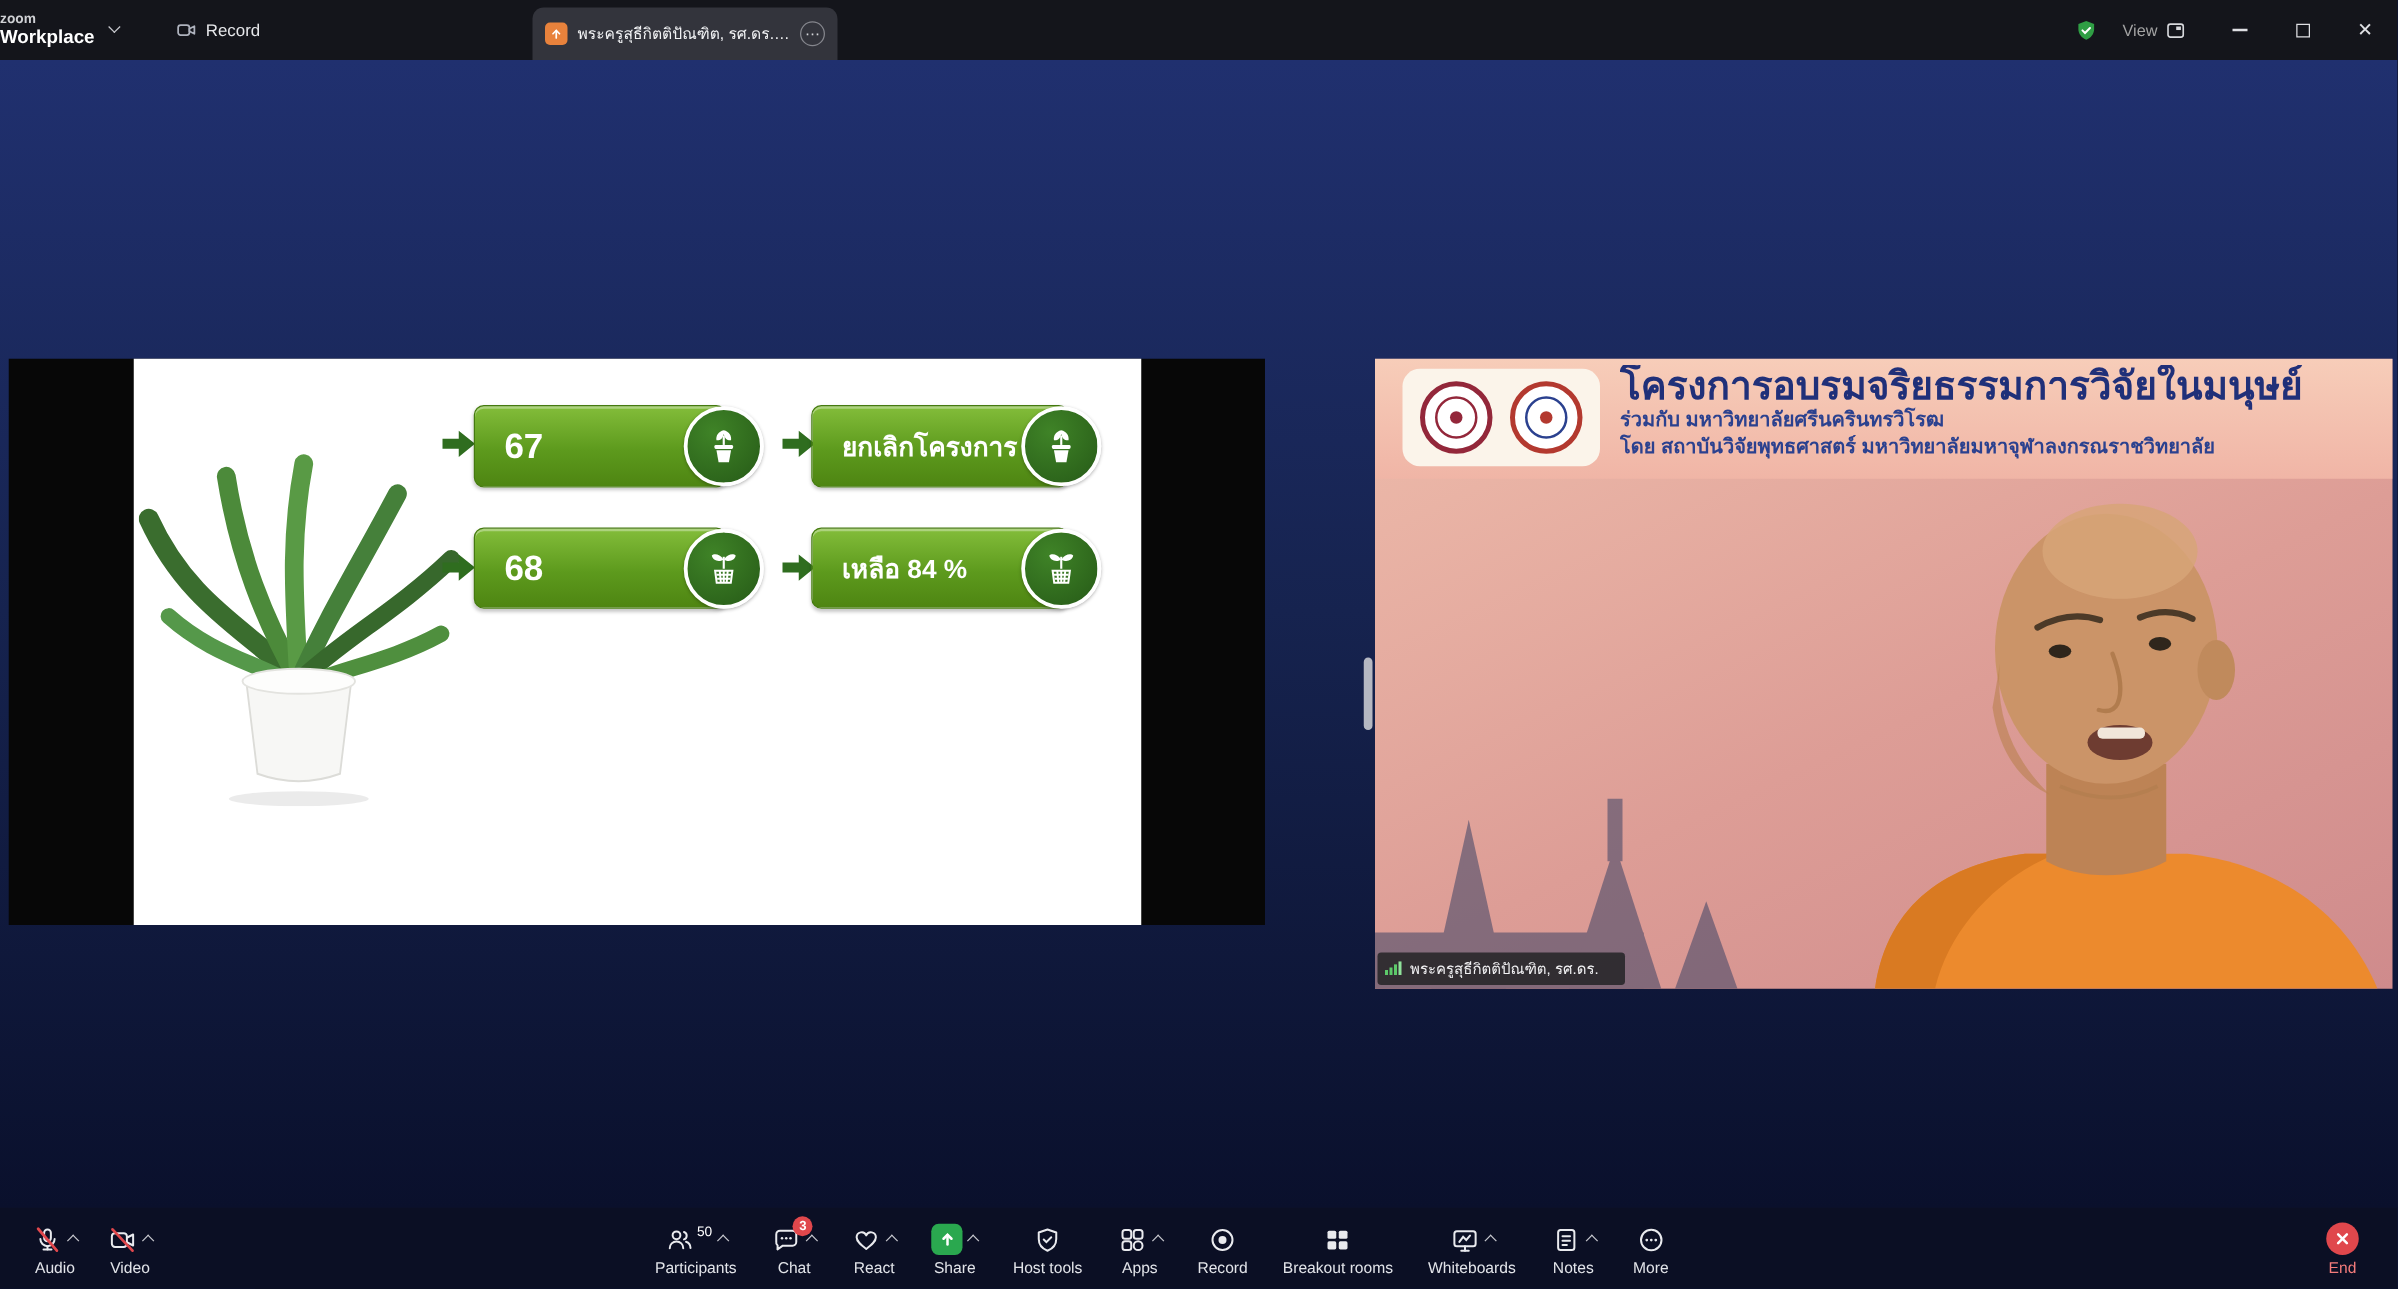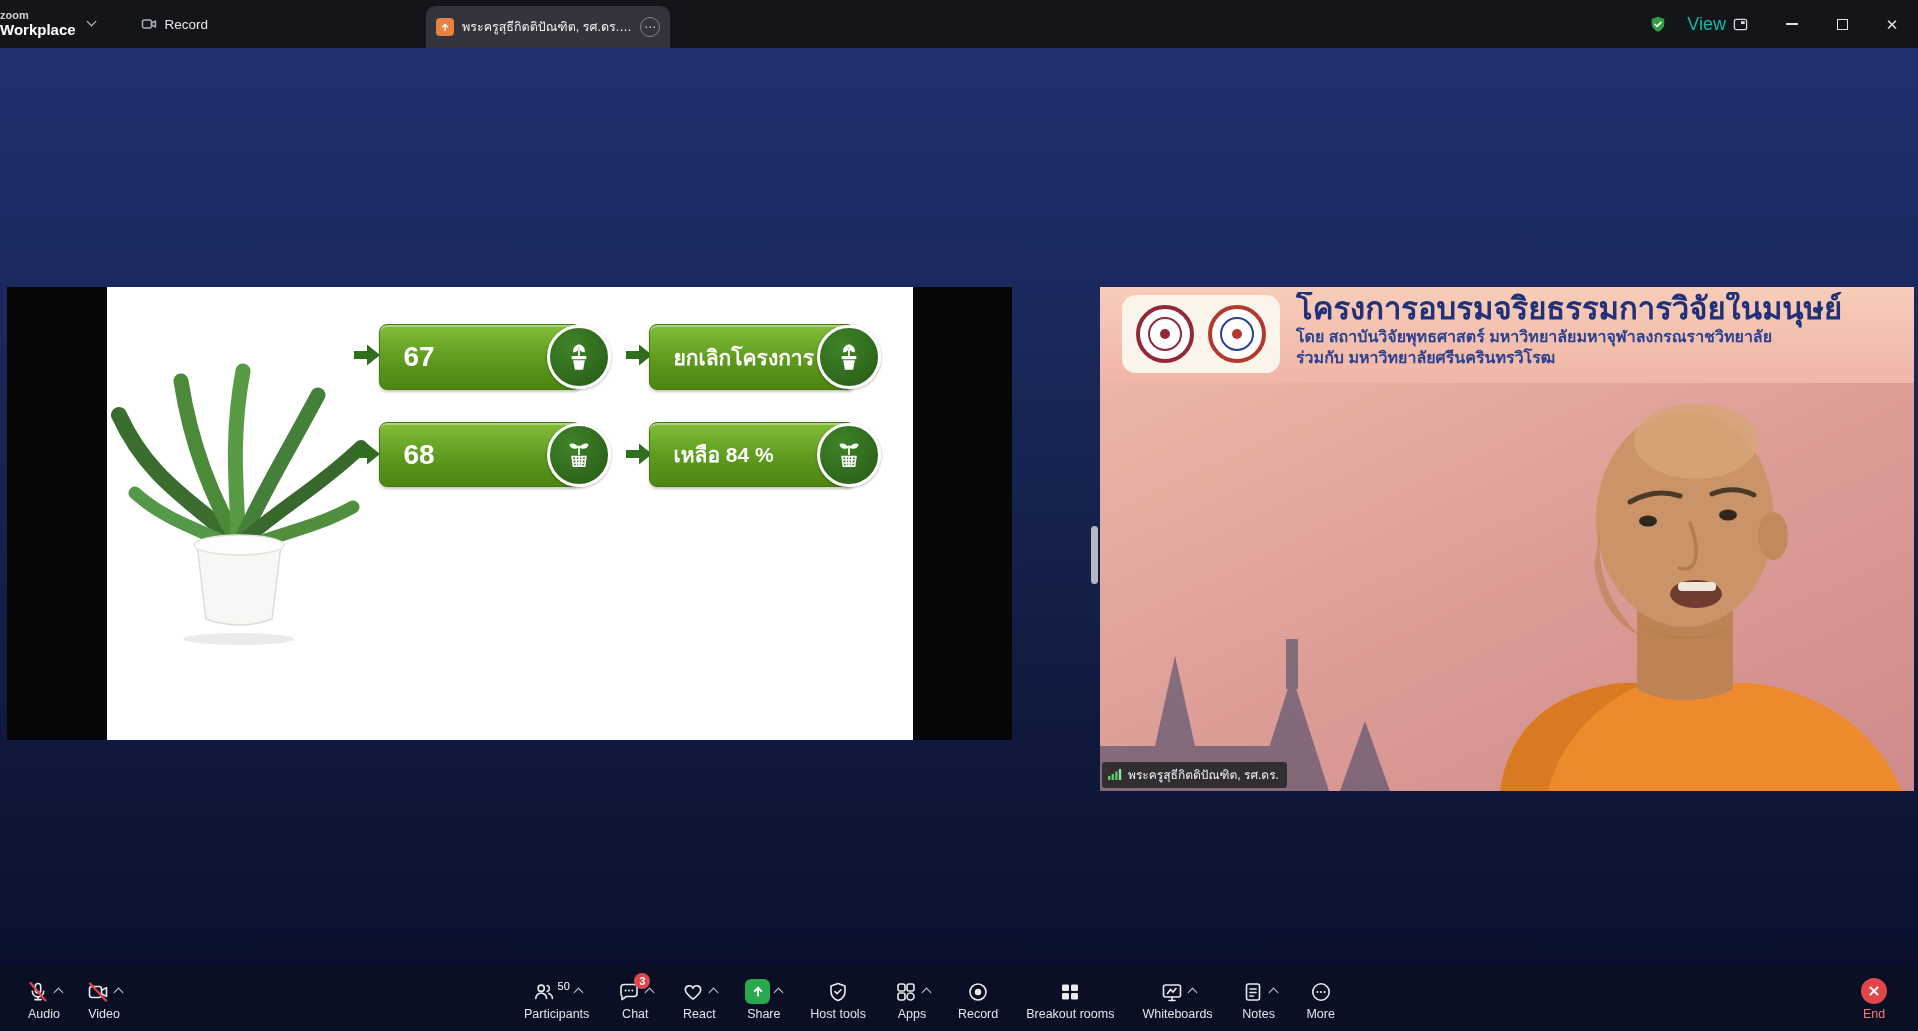--- a/index.html
+++ b/index.html
@@ -28,21 +28,21 @@
     background: #33343c; border-radius: 9px 9px 0 0; display: flex; align-items: center;
     padding: 0 10px; gap: 8px; cursor: pointer;
   }
   .tab-ico { width: 18px; height: 18px; border-radius: 4px; background: #e8823c;
              display: flex; align-items: center; justify-content: center; flex: 0 0 auto; }
   .active-tab-label { font-size: 12.5px; color: #f2f3f5; white-space: nowrap; overflow: hidden;
                       text-overflow: ellipsis; flex: 1 1 auto; }
   .tab-menu { width: 20px; height: 20px; border: 1px solid #85868d; border-radius: 50%;
               color: #d5d6da; font-size: 12px; line-height: 18px; text-align: center; flex: 0 0 auto; }
   .tb-right { margin-left: auto; display: flex; align-items: center; gap: 20px; padding-right: 16px; }
-  .view-btn { display: flex; align-items: center; gap: 7px; color: #14b8a6; font-size: 18px; cursor: pointer; text-align: center; }
+  .view-btn { display: flex; align-items: center; gap: 7px; color: #a3a3a3; font-size: 13px; cursor: pointer; text-align: center; }
   .win-btns { display: flex; align-items: center; gap: 30px; margin-left: 14px; }
   .win-min { width: 12px; height: 2px; background: #dfe0e4; display: block; }
   .win-max { width: 11px; height: 11px; border: 1.6px solid #dfe0e4; display: block; }
   .win-close { font-size: 15px; color: #dfe0e4; line-height: 1; }
   .win-btn { cursor: pointer; display: flex; align-items: center; justify-content: center; width: 20px; height: 20px; }
 
   
   .stage {
     position: absolute; top: 48px; left: 0; right: 0; bottom: 65px;
     background: linear-gradient(180deg, #20306f 0%, #16234f 48%, #0a102c 100%);
@@ -97,21 +97,21 @@
   .emblem.alt .dot { background: #b3392f; }
   .banner-text { position: absolute; left: 196px; top: 5px; width: 612px; overflow: hidden; }
   .banner-title { font-size: 31px; font-weight: 800; color: #203079; line-height: 1.12; white-space: nowrap; }
   .banner-sub { font-size: 16px; font-weight: 600; color: #2b418f; line-height: 1.3; white-space: nowrap; }
   .temple { position: absolute; left: 0; bottom: 0; z-index: 1; }
   .person { position: absolute; right: -6px; bottom: 0; z-index: 2; }
   .name-tag {
     position: absolute; left: 2px; bottom: 3px; z-index: 6;
     display: inline-flex; align-items: center; gap: 6px;
     background: rgba(35,35,38,.85); border-radius: 3px;
-    padding: 3px 8px 4px 6px; font-size: 12px; color: #f2f2f4; white-space: nowrap;
+    padding: 3px 21px 4px 6px; font-size: 12px; color: #f2f2f4; white-space: nowrap;
   }
 
   .resize-handle {
     position: absolute; left: 1091px; top: 478px; width: 7px; height: 58px;
     background: #c7c9cf; border-radius: 4px; opacity: .9; cursor: ew-resize;
   }
 
   
   .toolbar {
     position: absolute; left: 0; right: 0; bottom: 0; height: 65px;
@@ -336,22 +336,22 @@
             </span>
           </span>
         <span class="emblem alt">
             <span class="inner">
               <span class="dot"></span>
             </span>
           </span>
       </div>
       <div class="banner-text">
         <div class="banner-title">โครงการอบรมจริยธรรมการวิจัยในมนุษย์</div>
+        <div class="banner-sub">ร่วมกับ มหาวิทยาลัยศรีนครินทรวิโรฒ</div>
         <div class="banner-sub">โดย สถาบันวิจัยพุทธศาสตร์ มหาวิทยาลัยมหาจุฬาลงกรณราชวิทยาลัย</div>
-        <div class="banner-sub">ร่วมกับ มหาวิทยาลัยศรีนครินทรวิโรฒ</div>
       </div>
     </div>
 
     <div class="name-tag">
       <svg width="14" height="11" viewBox="0 0 14 11">
         <rect x="0" y="7" width="2.4" height="4" fill="#5dc96a"></rect>
         <rect x="3.6" y="5" width="2.4" height="6" fill="#5dc96a"></rect>
         <rect x="7.2" y="2.5" width="2.4" height="8.5" fill="#5dc96a"></rect>
         <rect x="10.8" y="0" width="2.4" height="11" fill="#8fe29a"></rect>
       </svg>

